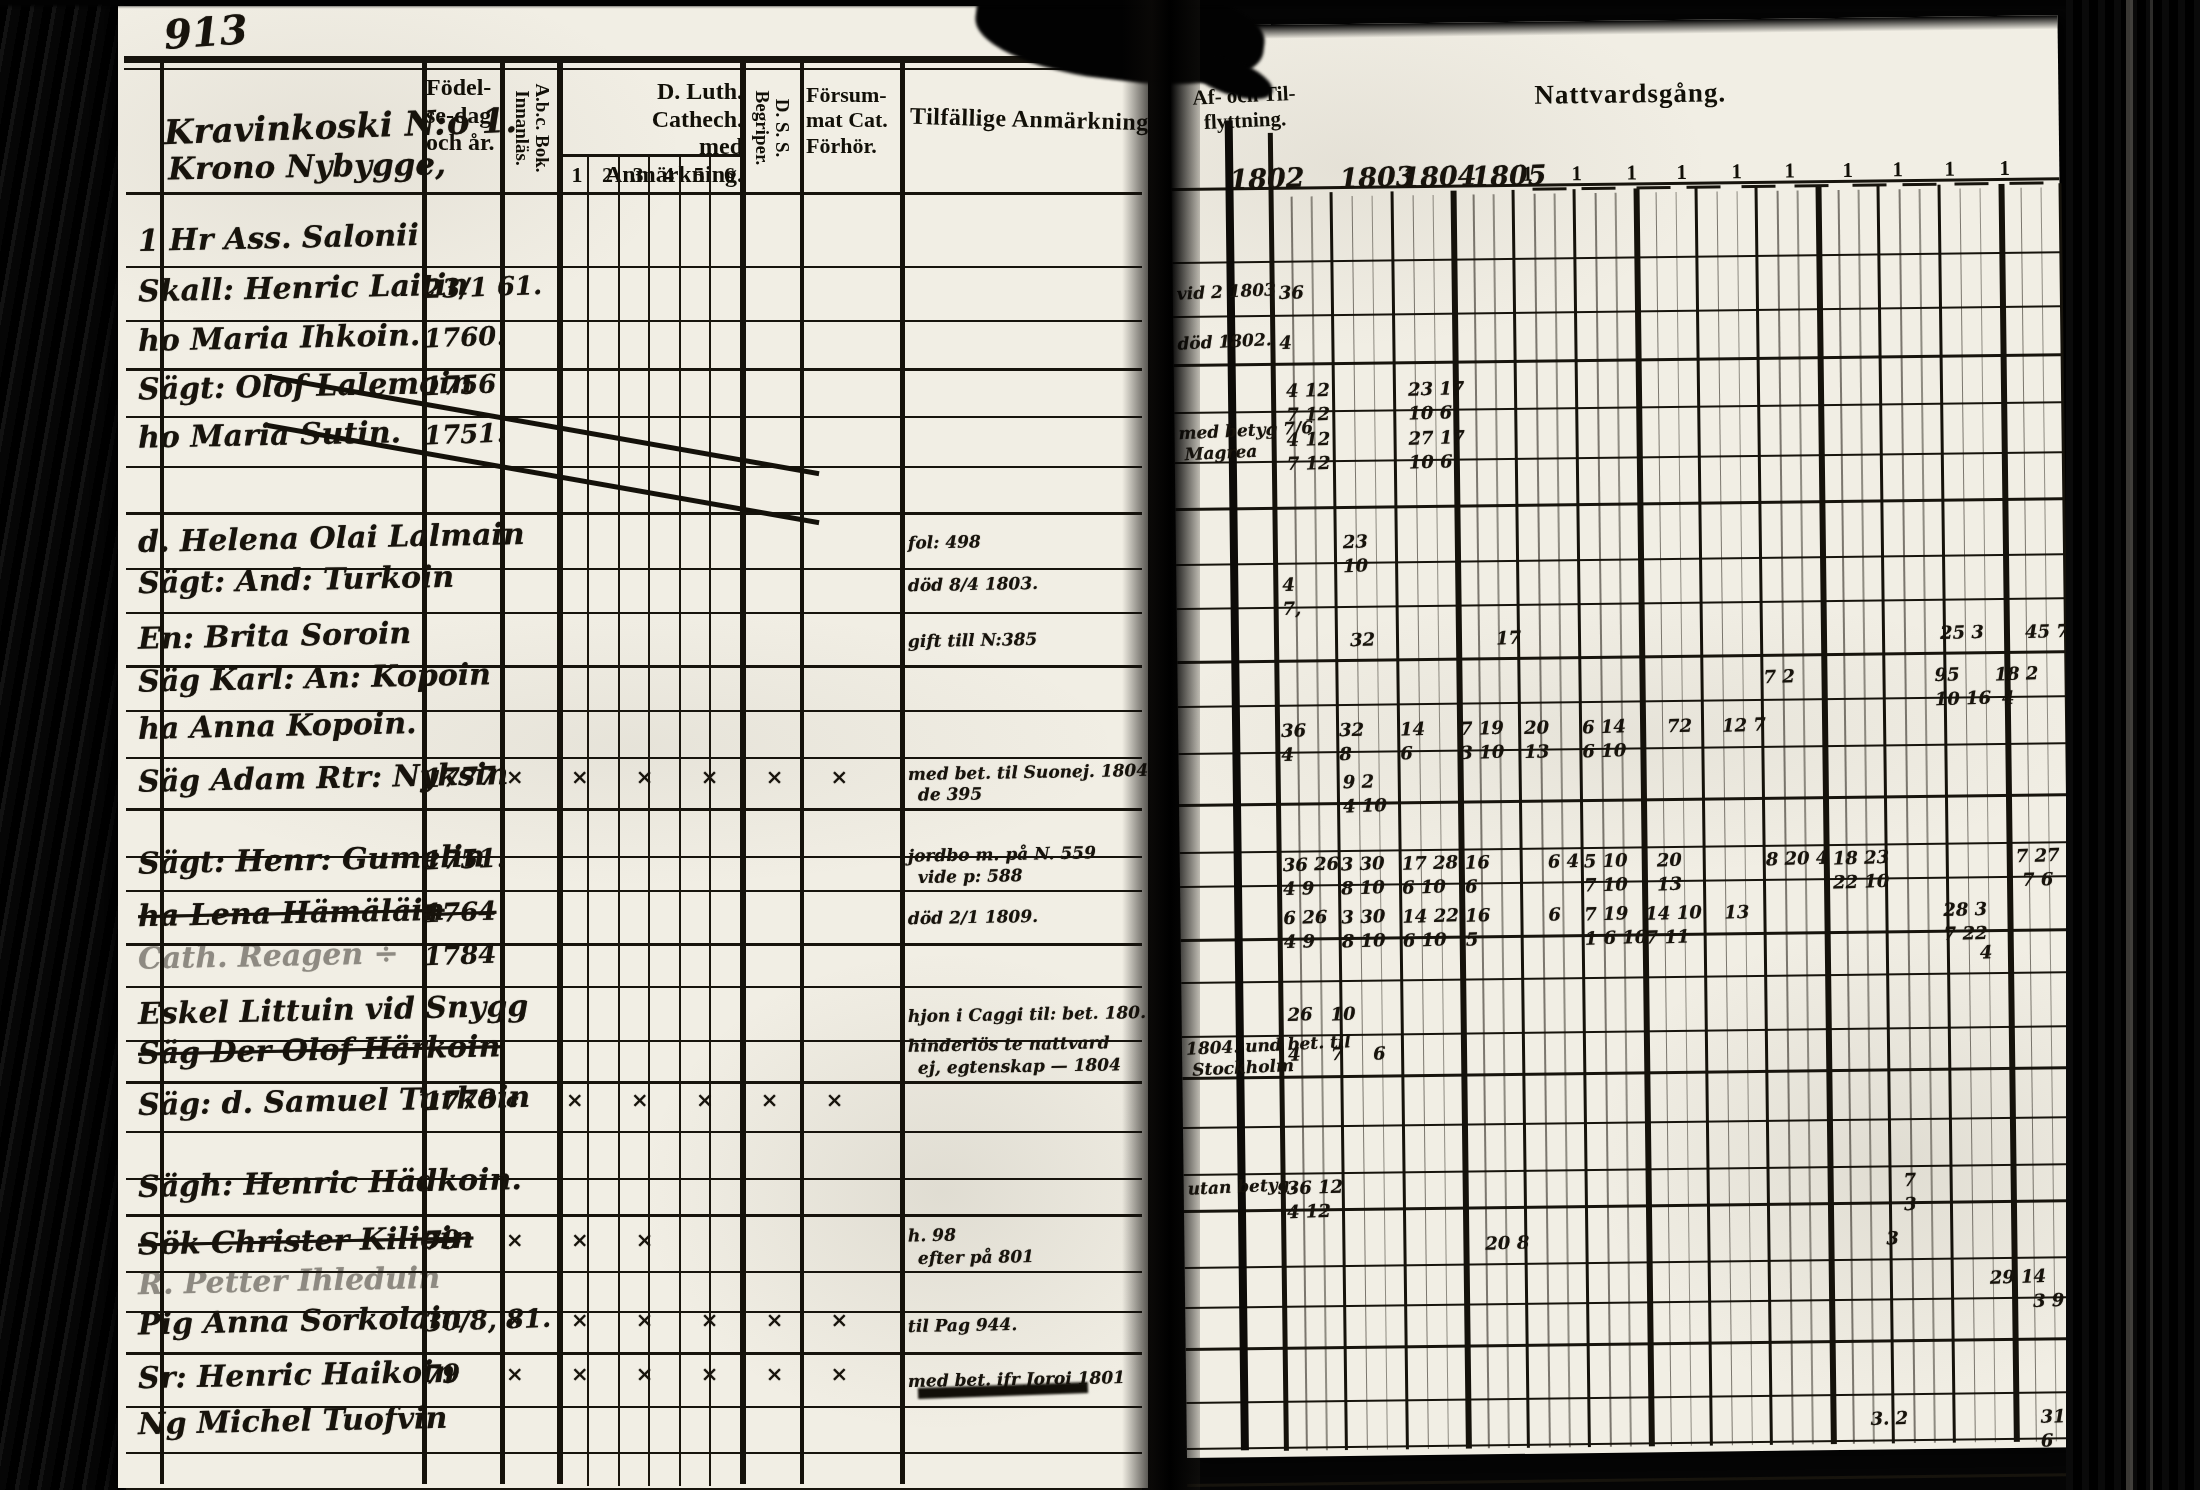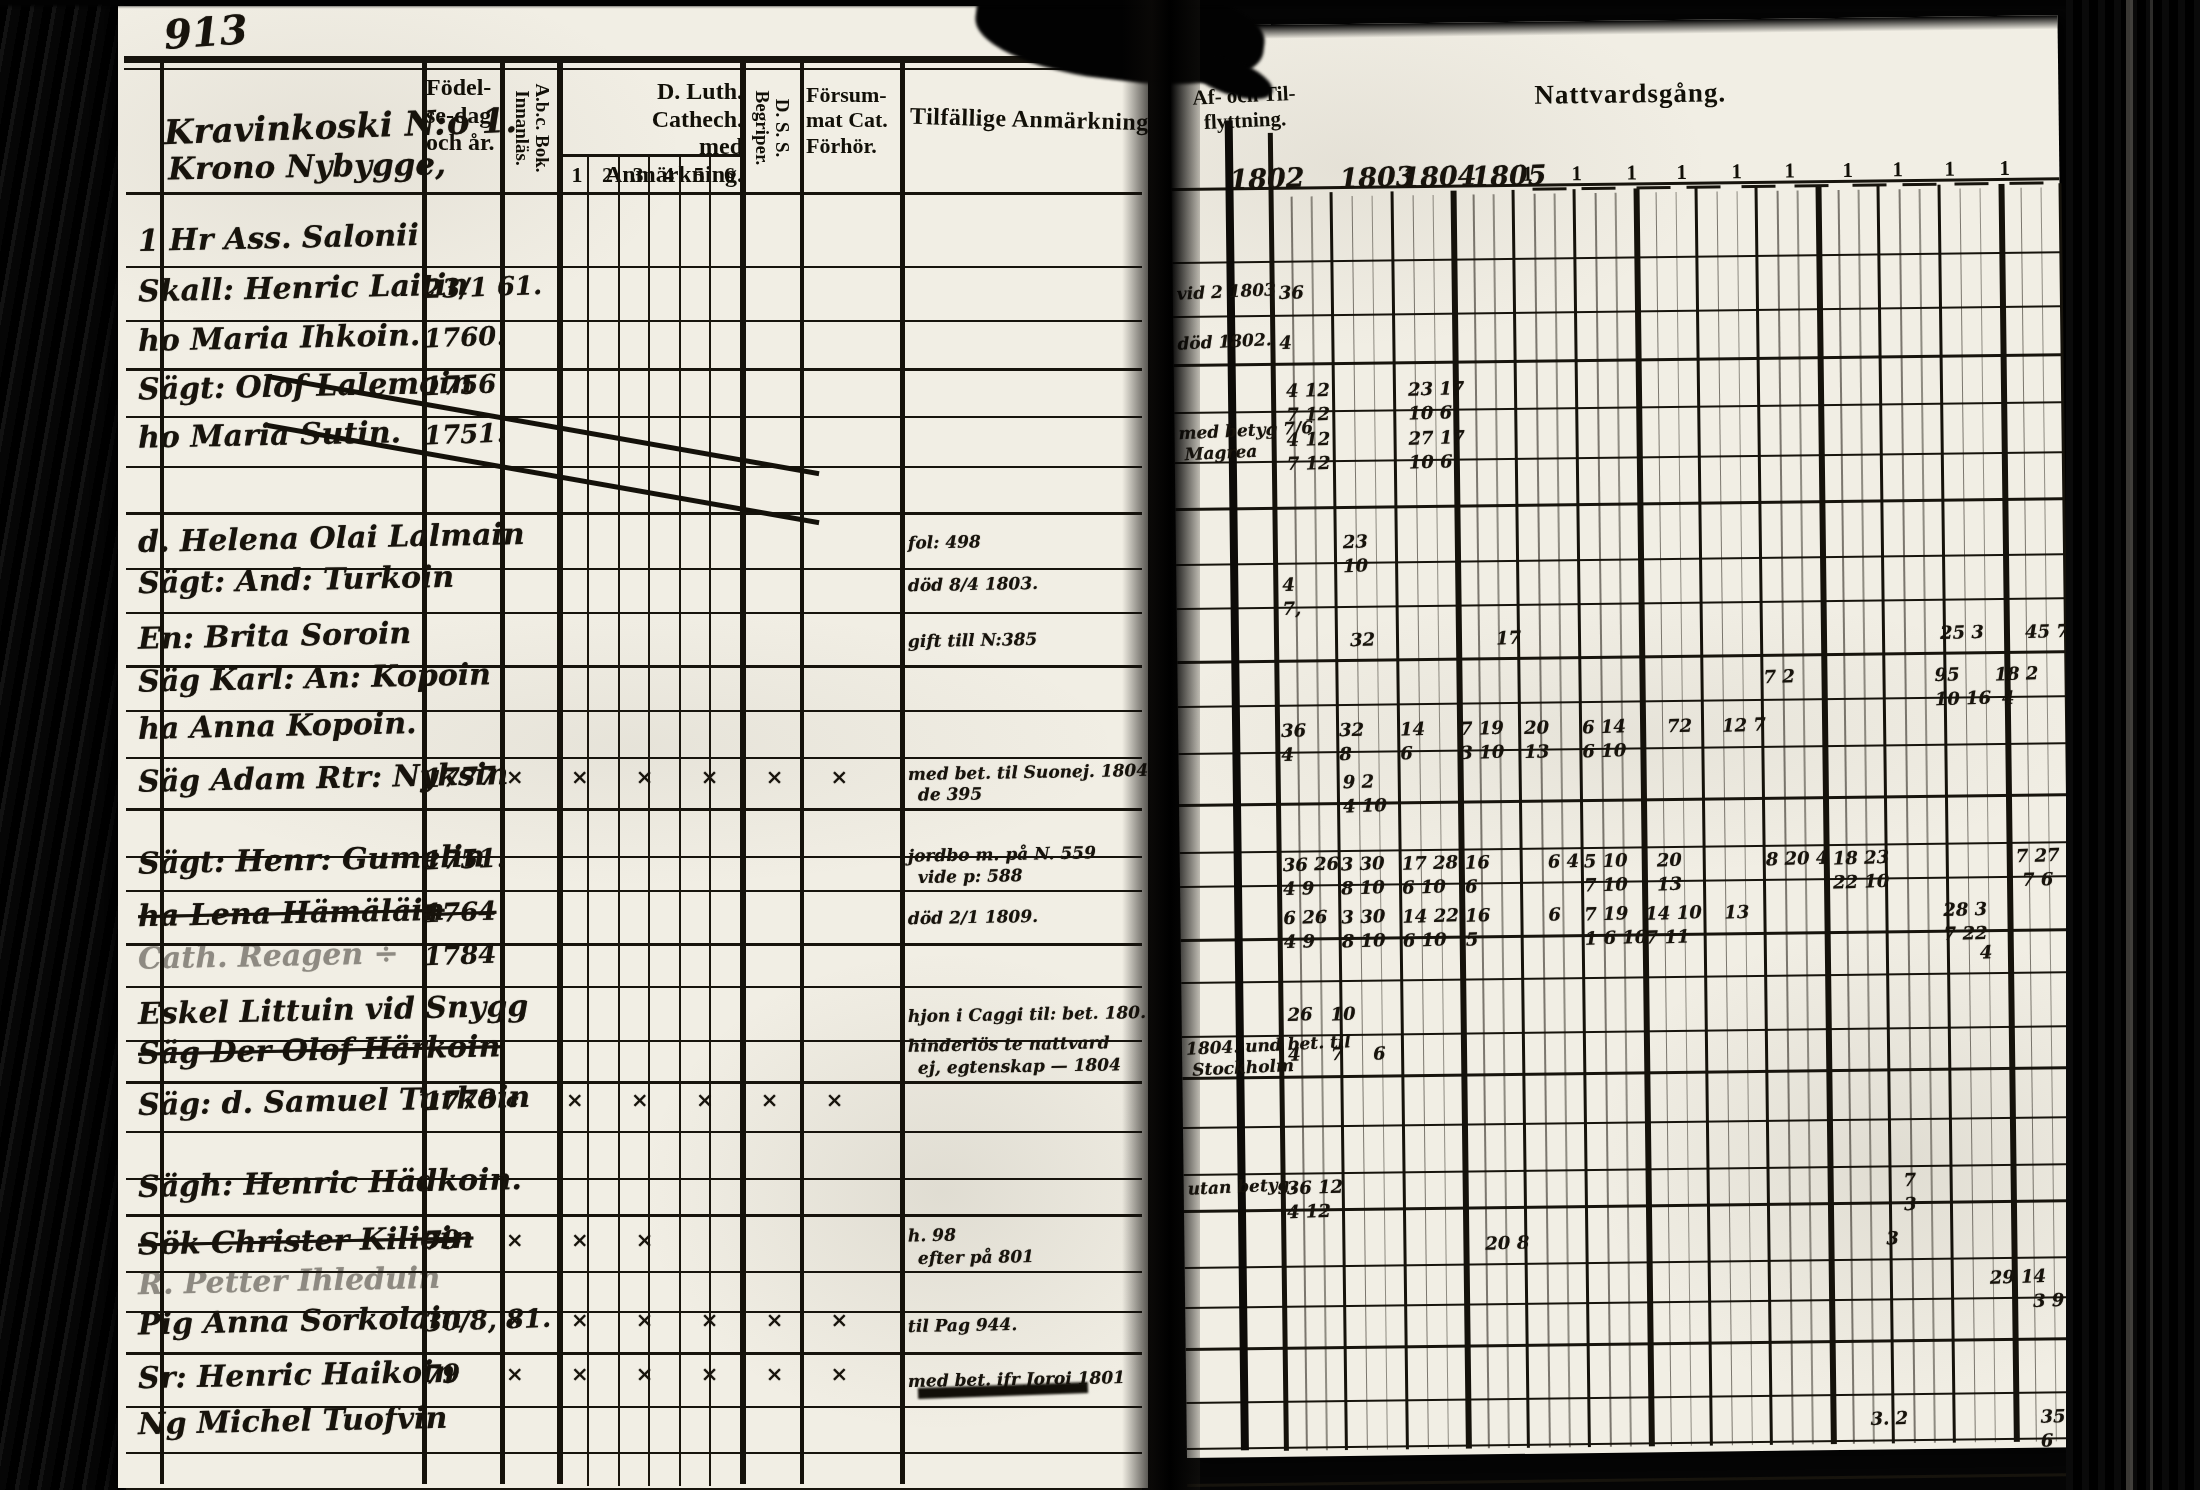--- a/index.html
+++ b/index.html
@@ -369,21 +369,21 @@
       <div class="abs hw" style="left: 4px; top: 1151px; font-size: 17px; transform: rotate(-2deg);">utan betyg.</div>
       <div class="abs hw" style="left: 103.04px; top: 1152px; font-size: 18px; transform: rotate(-1deg);">36 12</div>
       <div class="abs hw" style="left: 103.04px; top: 1176px; font-size: 18px; transform: rotate(-1deg);">4 12</div>
       <div class="abs hw" style="left: 720.16px; top: 1152px; font-size: 18px; transform: rotate(-1deg);">7</div>
       <div class="abs hw" style="left: 720.16px; top: 1176px; font-size: 18px; transform: rotate(-1deg);">3</div>
       <div class="abs hw" style="left: 300.64px; top: 1210px; font-size: 18px; transform: rotate(-1deg);">20 8</div>
       <div class="abs hw" style="left: 701.92px; top: 1210px; font-size: 18px; transform: rotate(-1deg);">3</div>
       <div class="abs hw" style="left: 805.28px; top: 1250px; font-size: 18px; transform: rotate(-1deg);">29 14</div>
       <div class="abs hw" style="left: 847.84px; top: 1274px; font-size: 18px; transform: rotate(-1deg);">3 9</div>
       <div class="abs hw" style="left: 683.68px; top: 1390px; font-size: 18px; transform: rotate(-1deg);">3. 2</div>
-      <div class="abs hw" style="left: 853.92px; top: 1390px; font-size: 18px; transform: rotate(-1deg);">35</div>
+      <div class="abs hw" style="left: 853.92px; top: 1390px; font-size: 18px; transform: rotate(-1deg);">31</div>
       <div class="abs hw" style="left: 853.92px; top: 1414px; font-size: 18px; transform: rotate(-1deg);">6</div>
     </div>
 
   <div id="gutter" class="abs"></div>
 
   <div class="blob" style="left:975px;top:-20px;width:290px;height:100px;border-radius:45%;transform:rotate(7deg);"></div>
   <div class="blob" style="left:1185px;top:60px;width:90px;height:34px;border-radius:50%;transform:rotate(20deg);"></div>
   <div class="blob" style="left:-10px;top:-8px;width:2220px;height:14px;"></div>
 
   <div id="edgeR" class="abs">

